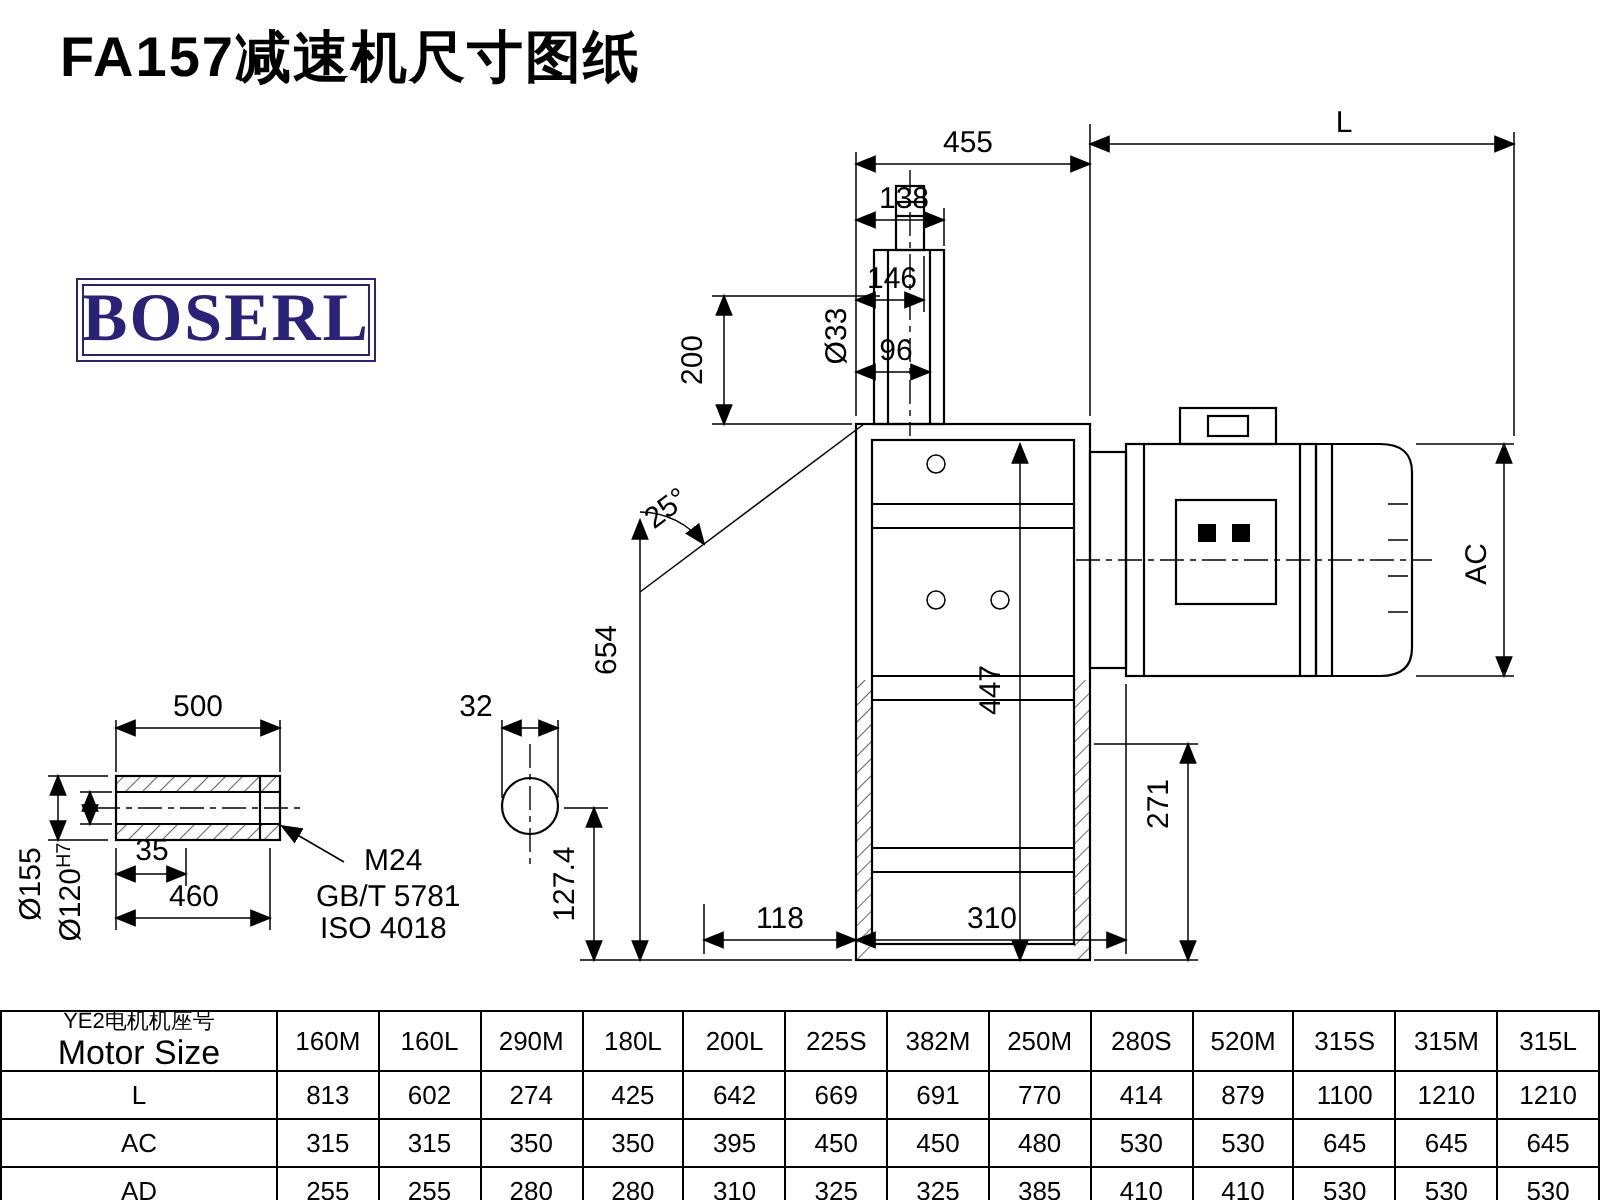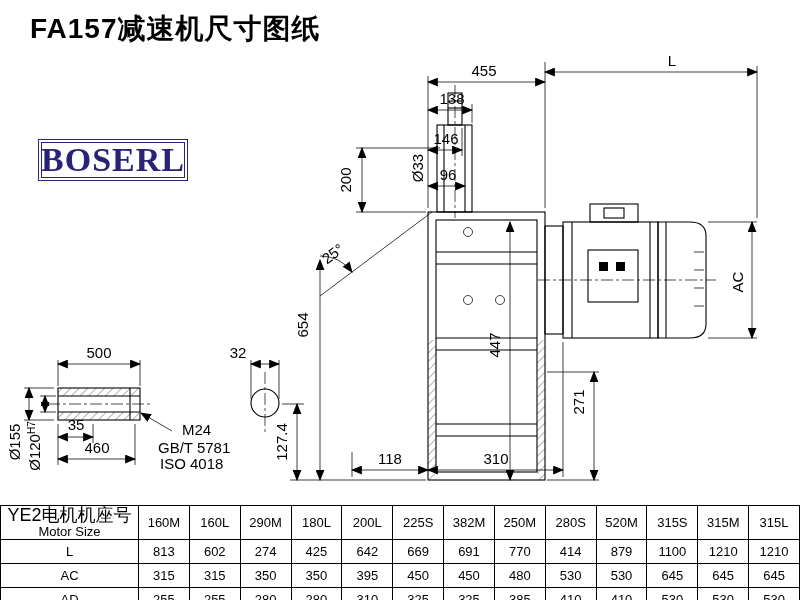--- a/index.html
+++ b/index.html
@@ -14,22 +14,22 @@
         color:#2a2178;letter-spacing:1px;line-height:1;}
   svg{position:absolute;left:0;top:0;}
   svg text{font-family:"Liberation Sans",sans-serif;font-size:15px;fill:#000;}
   .ln{stroke:#000;stroke-width:1.1;fill:none;}
   .thin{stroke:#000;stroke-width:0.75;fill:none;}
   .cl{stroke:#000;stroke-width:0.7;fill:none;stroke-dasharray:12 3 3 3;}
   .dimtable{position:absolute;left:0;top:505px;width:800px;height:95px;
         border-collapse:collapse;table-layout:fixed;background:#fff;}
   .dimtable td{border:1px solid #000;text-align:center;vertical-align:middle;
         font-size:13px;padding:0;height:23px;color:#000;white-space:nowrap;overflow:hidden;}
-  .dimtable .cn{font-size:18px;line-height:1.05;}
-  .dimtable .en{font-size:13px;line-height:1.05;}
+  .dimtable .cn{font-size:11px;line-height:1.05;}
+  .dimtable .en{font-size:17px;line-height:1.05;}
 </style>
 </head>
 <body>
 
 <div class="page">
 
   <div class="title">FA157减速机尺寸图纸</div>
 
   <div class="logo">
     <span>BOSERL</span>

